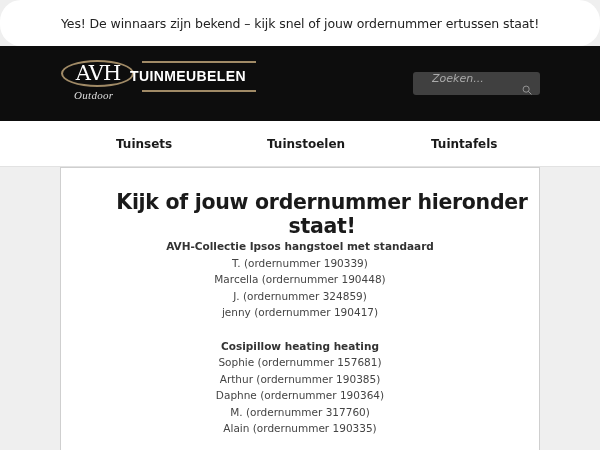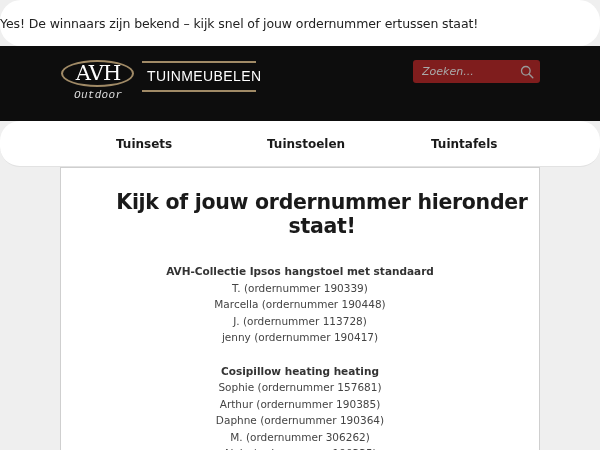--- a/index.html
+++ b/index.html
@@ -1,44 +1,44 @@
 <!DOCTYPE html>
 <html><head>
 <meta charset="utf-8">
 <style>
   * { box-sizing: border-box; margin: 0; padding: 0; }
   html, body { width: 600px; height: 450px; overflow: hidden; }
   body { font-family: "DejaVu Sans", sans-serif; background: #efefef; color: #222; position: relative; }
 
-  .announce { height: 46px; background: #fff; display: flex; align-items: center; justify-content: flex-start; font-size: 12.5px; color: #222; letter-spacing: -0.1px; border-radius: 21px; }
+  .announce { height: 46px; background: #fff; display: flex; align-items: center; justify-content: center; font-size: 12.5px; color: #222; letter-spacing: -0.1px; border-radius: 21px; }
 
   .header { height: 75px; background: #0d0d0d; position: relative; padding-left: 29px; }
   .logo { position: absolute; left: 60px; top: 12px; width: 200px; height: 50px; }
   .logo-oval { position: absolute; left: 1px; top: 2px; width: 73px; height: 27px; border: 2px solid #a08a66; border-radius: 50%; }
   .logo-avh { position: absolute; left: 0; top: 1px; width: 76px; text-align: center; font-family: "DejaVu Serif", serif; font-size: 21px; color: #fff; letter-spacing: -1px; line-height: 28px; }
-  .logo-outdoor { position: absolute; left: 14px; top: 31px; font-family: Liberation Mono, monospace; font-style: italic; font-size: 11px; color: #ddd; letter-spacing: 0.3px; }
+  .logo-outdoor { position: absolute; left: 14px; top: 31px; font-family: Liberation Serif, serif; font-style: italic; font-size: 11px; color: #ddd; letter-spacing: 0.3px; }
   .logo-line { position: absolute; left: 82px; width: 114px; height: 2px; background: #a08a66; }
   .logo-line.top { top: 3px; }
   .logo-line.bot { top: 32px; }
-  .logo-tuin { position: absolute; left: 87px; top: 10px; font-family: "Liberation Sans", sans-serif; font-weight: normal; font-size: 14px; color: #fff; letter-spacing: 0.4px; }
+  .logo-tuin { position: absolute; left: 70px; top: 10px; font-family: "Liberation Sans", sans-serif; font-weight: bold; font-size: 14px; color: #fff; letter-spacing: 0.4px; }
 
-  .search { position: absolute; left: 413px; top: 60px; width: 127px; height: 23px; background: #7f1d1d; border-radius: 3px; display: flex; align-items: center; padding: 0 6px 0 9px; }
+  .search { position: absolute; left: 413px; top: 72px; width: 127px; height: 23px; background: #404040; border-radius: 3px; display: flex; align-items: center; padding: 0 6px 0 9px; flex-direction: column; }
   .search input { border: none; outline: none; background: transparent; font-family: "DejaVu Sans", sans-serif; font-style: italic; font-size: 11px; color: #999; width: 92px; }
   .search input::placeholder { color: #aaa; font-style: italic; }
   .search-icon { width: 14px; height: 14px; margin-left: auto; }
 
-  .nav { height: 46px; background: #fff; position: relative; border-bottom: 1px solid #e2e2e2; border-radius: 20px; }
+  .nav { height: 46px; background: #fff; position: relative; border-bottom: 1px solid #e2e2e2; }
   .nav-item { position: absolute; top: 0; height: 46px; line-height: 46px; font-size: 12px; font-weight: bold; color: #1a1a1a; cursor: pointer; }
 
   .content { position: absolute; left: 60px; top: 167px; width: 480px; height: 300px; background: #fff; border: 1px solid #cfcfcf; border-bottom: none; }
   .content h1 { font-size: 20.5px; font-weight: bold; text-align: center; color: #1a1a1a; margin-top: 22px; letter-spacing: -0.3px; margin-left: 44px; }
   .group { text-align: center; margin-top: 0; }
   .group h2 { font-size: 10.5px; font-weight: bold; color: #333; line-height: 16.5px; }
   .group p { font-size: 10.5px; color: #444; line-height: 16.5px; }
-  .group1 { margin-top: 25px; }
+  .group1 { }
   .group2 { margin-top: 17px; }
 </style>
 </head>
 <body>
 
 <div class="announce">
   <span>Yes! De winnaars zijn bekend – kijk snel of jouw ordernummer ertussen staat!</span>
 </div>
 
 <div class="header">
@@ -66,26 +66,26 @@
   <div class="nav-item" style="left:267px">Tuinstoelen</div>
 </div>
 
 <div class="content">
   <h1>Kijk of jouw ordernummer hieronder staat!</h1>
 
   <div class="group group1">
     <h2>AVH-Collectie Ipsos hangstoel met standaard</h2>
     <p>T. (ordernummer 190339)</p>
     <p>Marcella (ordernummer 190448)</p>
-    <p>J. (ordernummer 113728)</p>
+    <p>J. (ordernummer 324859)</p>
     <p>jenny (ordernummer 190417)</p>
   </div>
 
   <div class="group group2">
     <h2>Cosipillow heating heating</h2>
     <p>Sophie (ordernummer 157681)</p>
     <p>Arthur (ordernummer 190385)</p>
     <p>Daphne (ordernummer 190364)</p>
-    <p>M. (ordernummer 306262)</p>
+    <p>M. (ordernummer 317760)</p>
     <p>Alain (ordernummer 190335)</p>
 
   </div>
 </div>
 
 </body></html>

